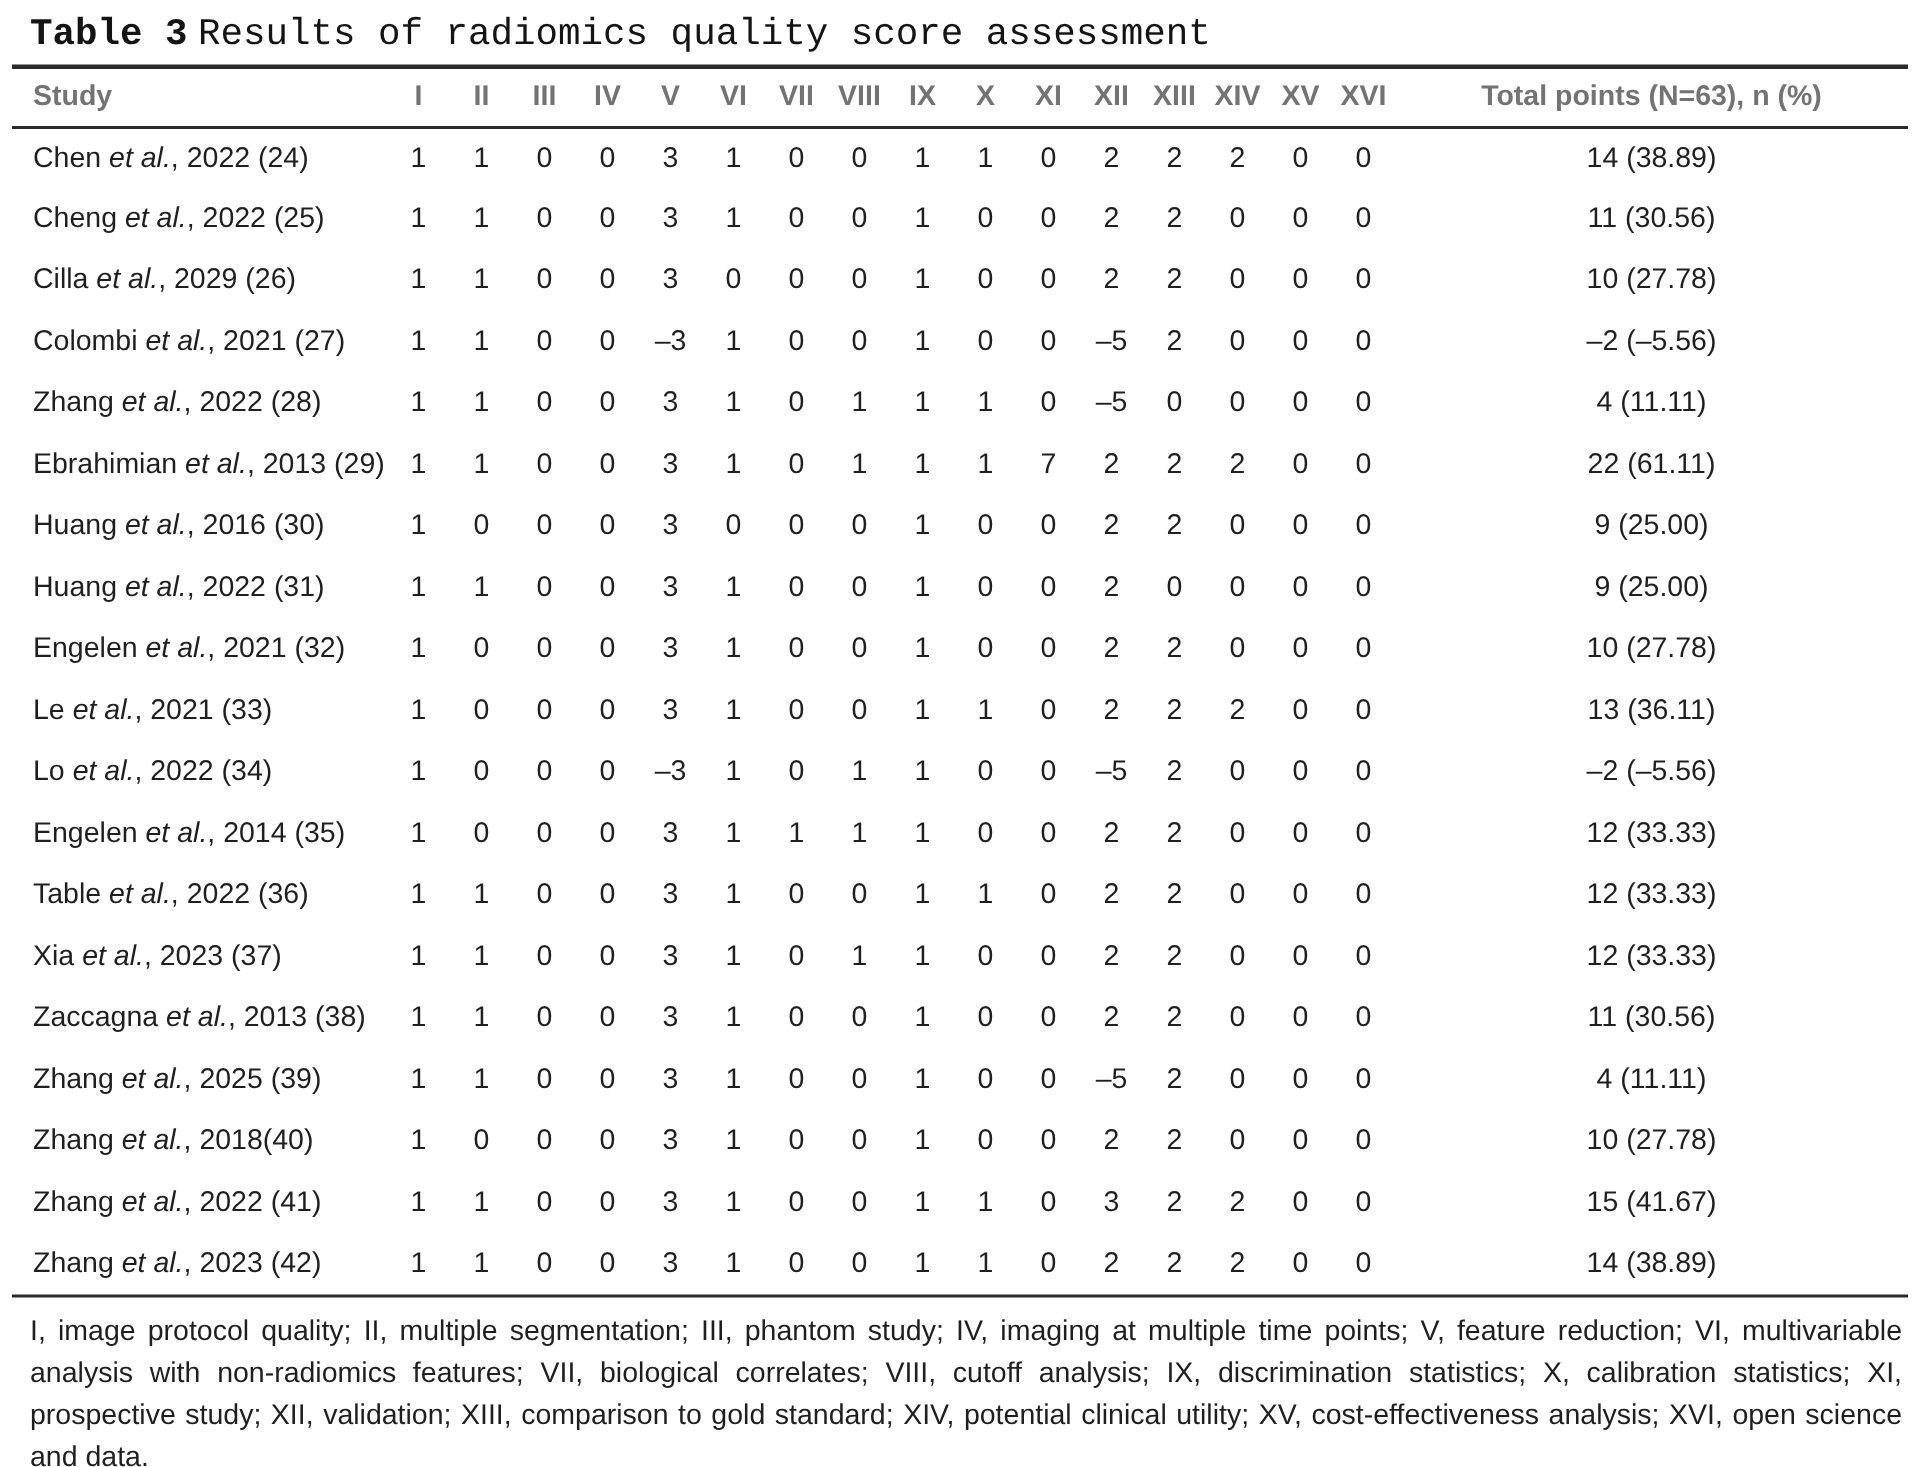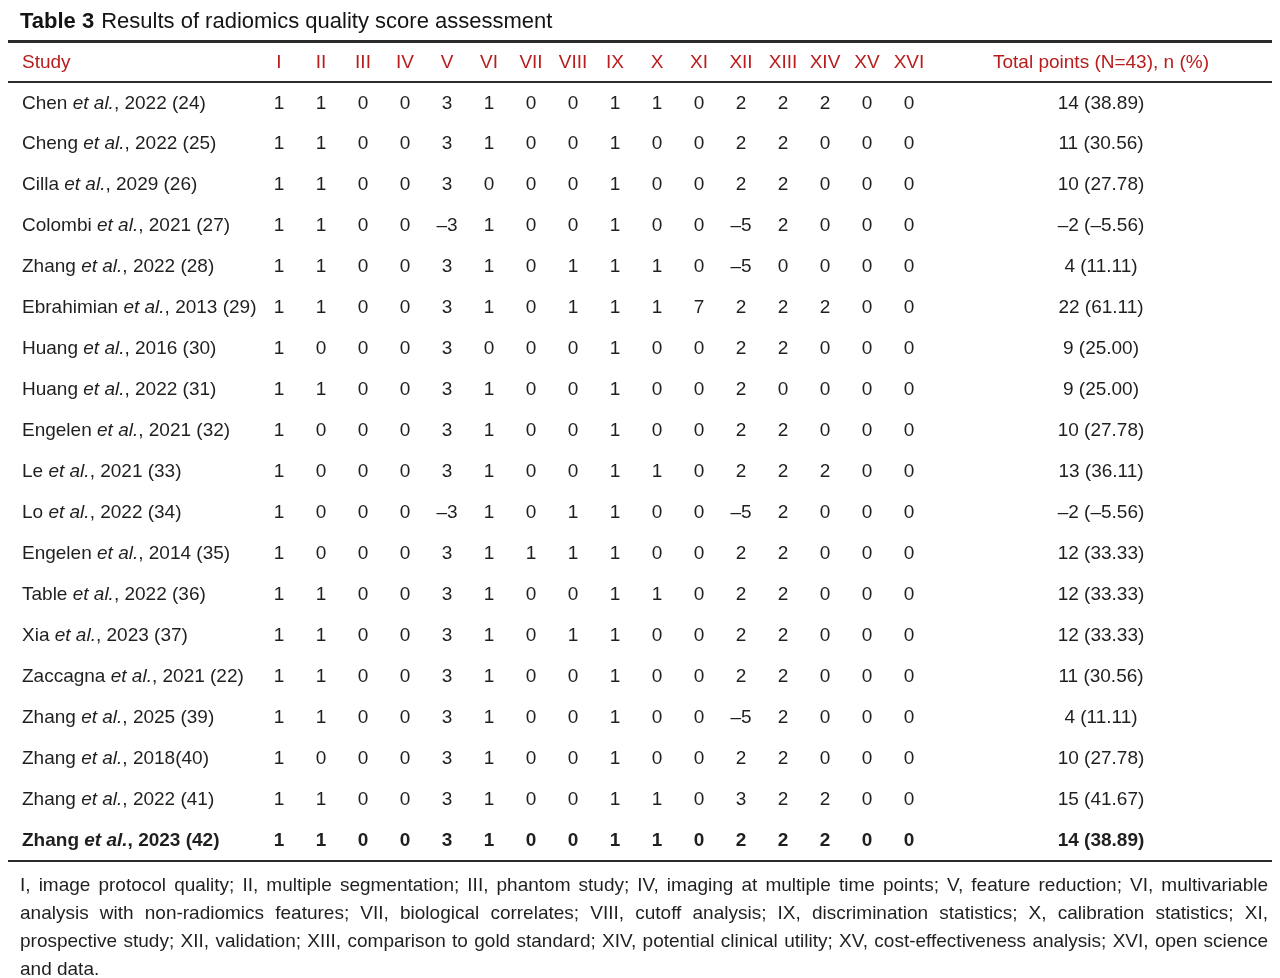--- a/index.html
+++ b/index.html
@@ -10,46 +10,46 @@
     overflow: hidden;
     font-family: "Liberation Sans", sans-serif;
     color: #1f1f1f;
   }
   .page {
     width: 1280px;
     height: 978px;
     padding: 6px 8px 0 8px;
   }
   .title {
-    font-family: Liberation Sans, sans-serif;
-    font-size: 22px;
+    font-family: Liberation Mono, monospace;
+    font-size: 25px;
     padding: 2px 0 6px 12px;
     color: #141414;
   }
   .title .title-label { font-weight: bold; margin-right: 7px; }
   table.rqs {
     width: 1264px;
     border-collapse: collapse;
     table-layout: fixed;
     font-size: 19px;
   }
   table.rqs thead tr {
     height: 40px;
     border-top: 3px solid #2b2b2b;
     border-bottom: 2.5px solid #2b2b2b;
   }
   table.rqs th {
-    font-weight: normal;
+    font-weight: bold;
     text-align: center;
     white-space: nowrap;
-    color: #b91c1c;
+    color: #737373;
     margin-top: 19px;
   }
   table.rqs tbody tr { height: 41px; }
-  table.rqs tbody tr:last-child { border-bottom: 2.5px solid #2b2b2b; font-weight: bold; }
+  table.rqs tbody tr:last-child { border-bottom: 2.5px solid #2b2b2b; }
   table.rqs td {
     text-align: center;
     white-space: nowrap;
     overflow: hidden;
   }
   table.rqs .study-col {
     width: 250px;
     text-align: left;
     padding-left: 14px;
   }
@@ -87,21 +87,21 @@
           <th class="score-col">VII</th>
           <th class="score-col">VIII</th>
           <th class="score-col">IX</th>
           <th class="score-col">X</th>
           <th class="score-col">XI</th>
           <th class="score-col">XII</th>
           <th class="score-col">XIII</th>
           <th class="score-col">XIV</th>
           <th class="score-col">XV</th>
           <th class="score-col">XVI</th>
-          <th class="total-col">Total points (N=43), n (%)</th>
+          <th class="total-col">Total points (N=63), n (%)</th>
         </tr>
     </thead>
     <tbody id="table-body">
         <tr>
           <td class="study-col"><span>Chen </span><em>et al.</em><span>, 2022 (24)</span></td>
           <td class="score-col">1</td>
           <td class="score-col">1</td>
           <td class="score-col">0</td>
           <td class="score-col">0</td>
           <td class="score-col">3</td>
@@ -372,21 +372,21 @@
           <td class="score-col">0</td>
           <td class="score-col">0</td>
           <td class="score-col">2</td>
           <td class="score-col">2</td>
           <td class="score-col">0</td>
           <td class="score-col">0</td>
           <td class="score-col">0</td>
           <td class="total-col">12 (33.33)</td>
         </tr>
         <tr>
-          <td class="study-col"><span>Zaccagna </span><em>et al.</em><span>, 2021 (22)</span></td>
+          <td class="study-col"><span>Zaccagna </span><em>et al.</em><span>, 2013 (38)</span></td>
           <td class="score-col">1</td>
           <td class="score-col">1</td>
           <td class="score-col">0</td>
           <td class="score-col">0</td>
           <td class="score-col">3</td>
           <td class="score-col">1</td>
           <td class="score-col">0</td>
           <td class="score-col">0</td>
           <td class="score-col">1</td>
           <td class="score-col">0</td>

